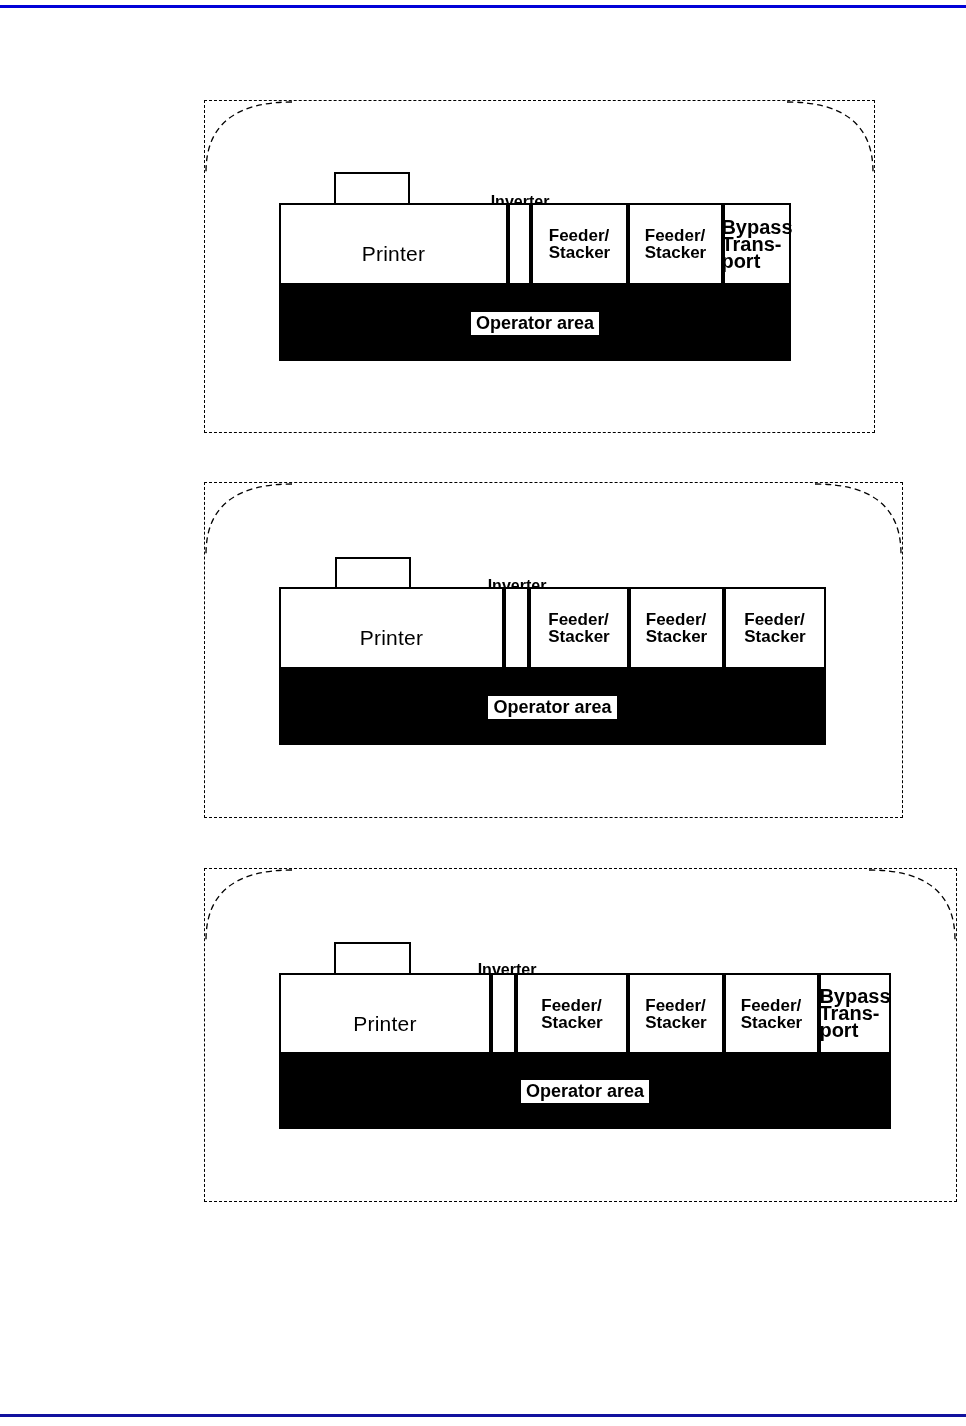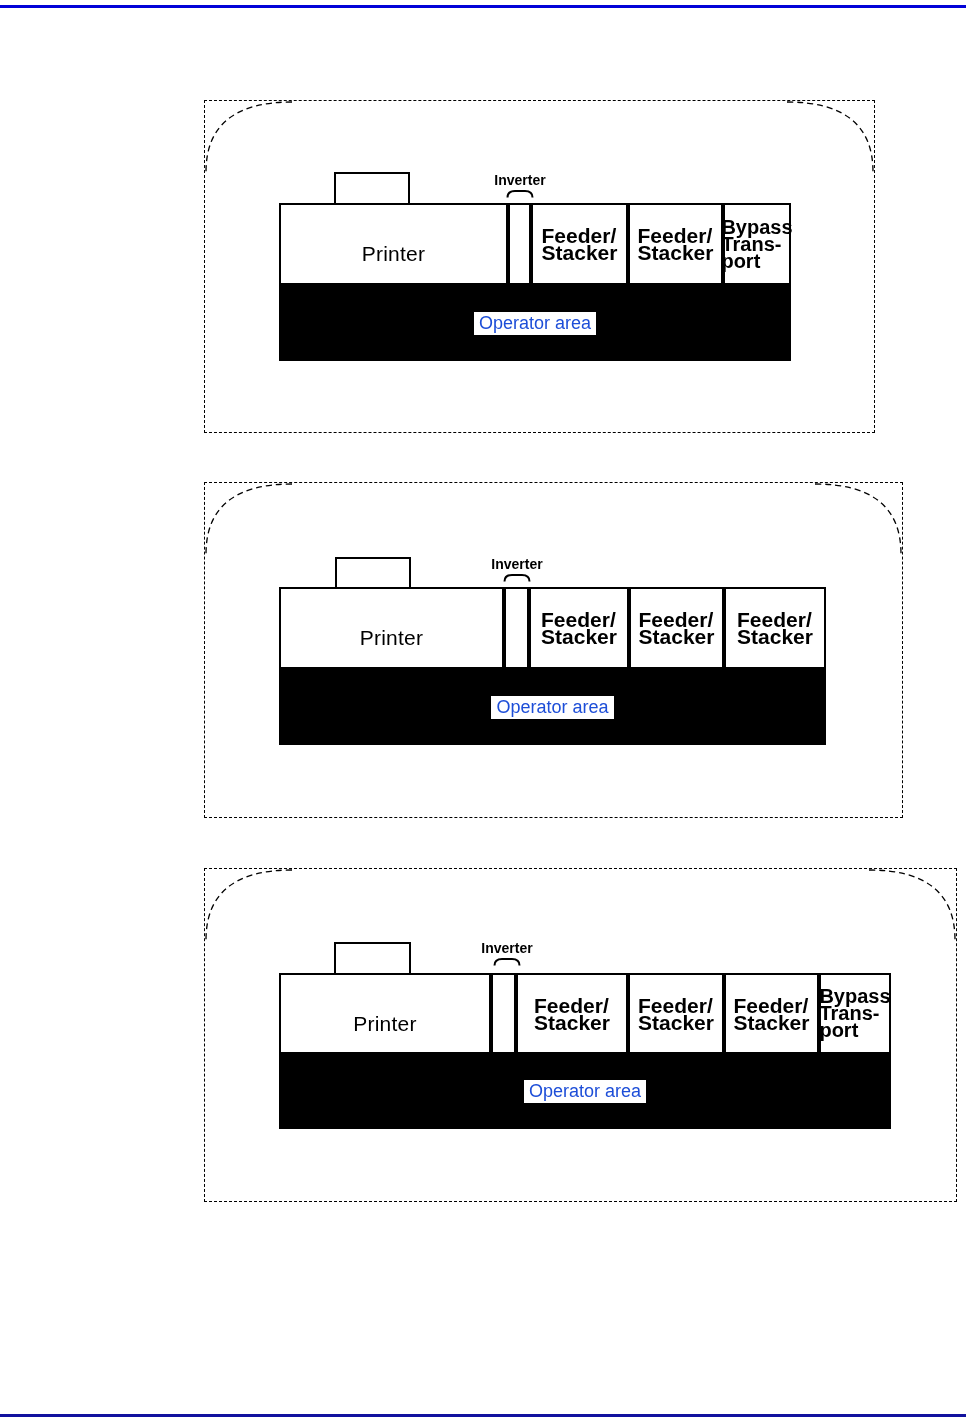--- a/index.html
+++ b/index.html
@@ -22,35 +22,35 @@
   .arc.tl { left:0; }
   .arc.tr { right:0; }
 
   .box {
     position:absolute; border:2px solid #000; background:#fff;
     display:flex; align-items:center; justify-content:center;
   }
   .vent { position:absolute; border:2px solid #000; border-bottom:none; background:#fff; }
 
   .printer-label { font-size:21px; font-weight:normal; letter-spacing:0.2px;margin-top:20px; }
-  .mod .lines { display:inline-block; text-align:left; font-size:21px; line-height:17px; font-weight:bold; }
+  .mod .lines { display:inline-block; text-align:left; font-size:17px; line-height:17px; font-weight:bold; }
   .mod.bypass .lines { font-size:20px; }
   .lines span { display:block; }
 
   .opbar { position:absolute; background:#000; display:flex; align-items:center; justify-content:center; }
   .oplabel {
-    background:#fff; color:#1d4ed8; font-size:18px; font-weight:normal;
+    background:#fff; color:#000000; font-size:18px; font-weight:bold;
     line-height:21px; padding:1px 5px;
   }
 
   .caption {
     position:absolute; width:56px;
     display:flex; flex-direction:column; align-items:center;
   }
-  .caption-text { font-size:14px; font-weight:bold; line-height:15px; white-space:nowrap; }
+  .caption-text { font-size:16px; font-weight:bold; line-height:15px; white-space:nowrap;margin-top:21px; }
   .brace { margin-top:1px; display:block; }
 
   
   .d1 .vent    { left:129px; top:71px;  width:76px;  height:31px; }
   .d1 .caption { left:287px; top:72px; }
   .d1 .printer { left:74px;  top:102px; width:229px; height:82px; }
   .d1 .invbox  { left:303px; top:102px; width:23px;  height:82px; }
   .d1 .m1      { left:326px; top:102px; width:97px;  height:82px; }
   .d1 .m2      { left:423px; top:102px; width:95px;  height:82px; }
   .d1 .m3      { left:518px; top:102px; width:68px;  height:82px; }

